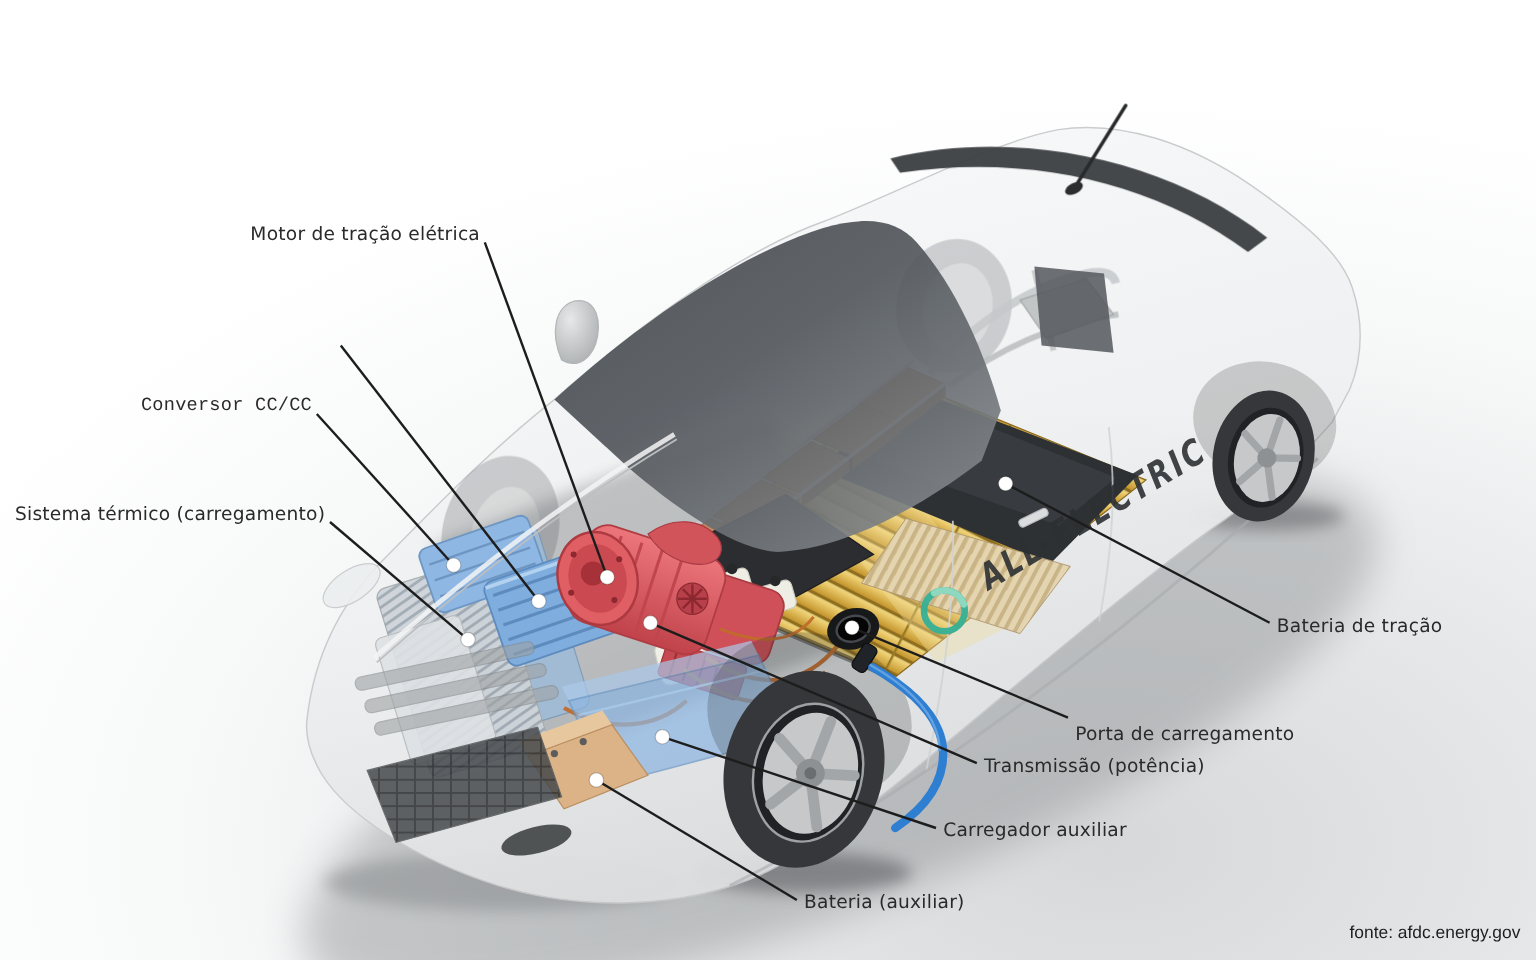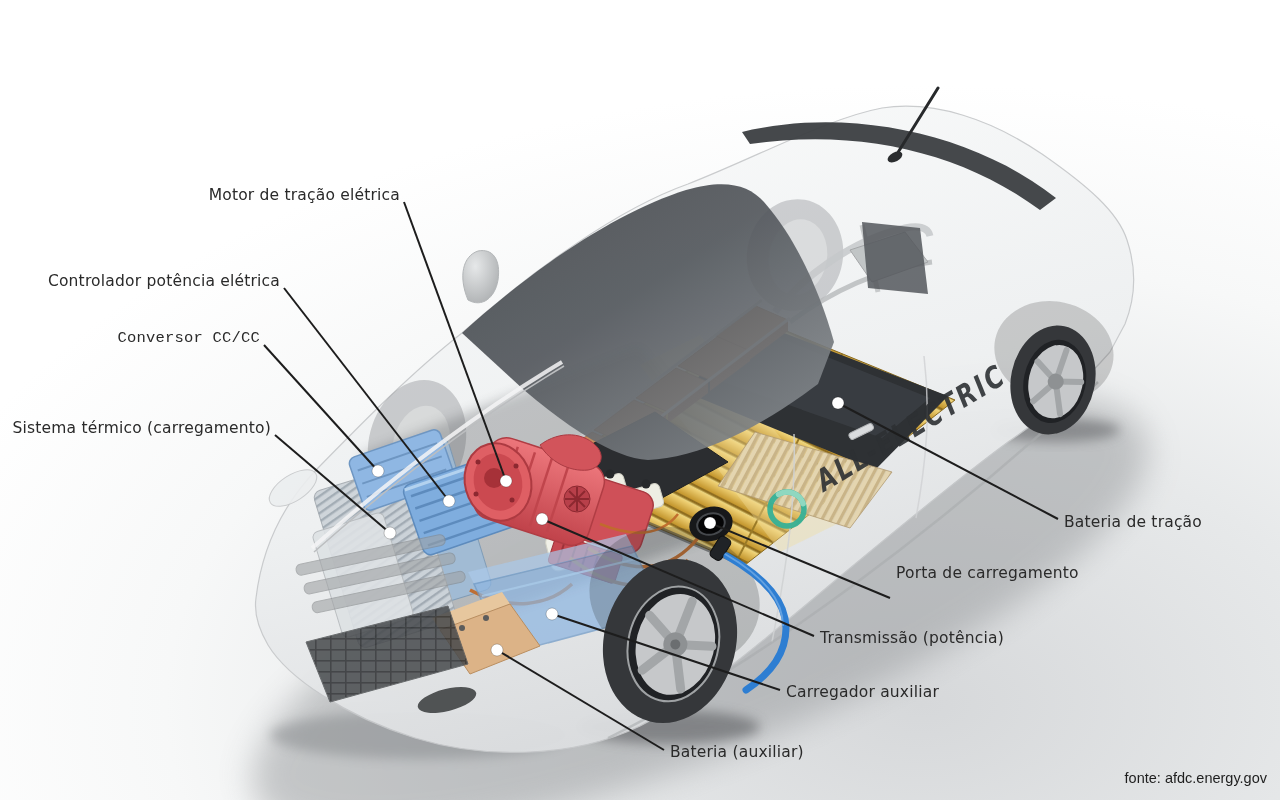--- a/index.html
+++ b/index.html
@@ -352,25 +352,24 @@
       <line x1="814" y1="636" x2="542" y2="519" class="callout-line"></line>
       <circle cx="542" cy="519" r="6" class="callout-dot"></circle>
       <line x1="780" y1="690" x2="552" y2="614" class="callout-line"></line>
       <circle cx="552" cy="614" r="6" class="callout-dot"></circle>
       <line x1="664" y1="750" x2="497" y2="650" class="callout-line"></line>
       <circle cx="497" cy="650" r="6" class="callout-dot"></circle>
     </svg>
 
   <div class="labels-layer" id="callout-labels">
       <div class="callout-label end" style="left: 400px; top: 195px;">Motor de tração elétrica</div>
-      <div class="callout-label end" style="left: 280px; top: 281px;">Controlador potência elétrica</div>
       <div class="callout-label end" style="left: 260px; top: 338px; font-family: Liberation Mono, monospace;">Conversor CC/CC</div>
       <div class="callout-label end" style="left: 271px; top: 428px;">Sistema térmico (carregamento)</div>
       <div class="callout-label" style="left: 1064px; top: 522px;">Bateria de tração</div>
-      <div class="callout-label" style="left: 896px; top: 573px;">Porta de carregamento</div>
+      <div class="callout-label" style="left: 896px; top: 612px;">Porta de carregamento</div>
       <div class="callout-label" style="left: 820px; top: 638px;">Transmissão (potência)</div>
       <div class="callout-label" style="left: 786px; top: 692px;">Carregador auxiliar</div>
       <div class="callout-label" style="left: 670px; top: 752px;">Bateria (auxiliar)</div>
     </div>
 
 
   <div class="source-text">fonte: afdc.energy.gov</div>
 
 </div>
 

